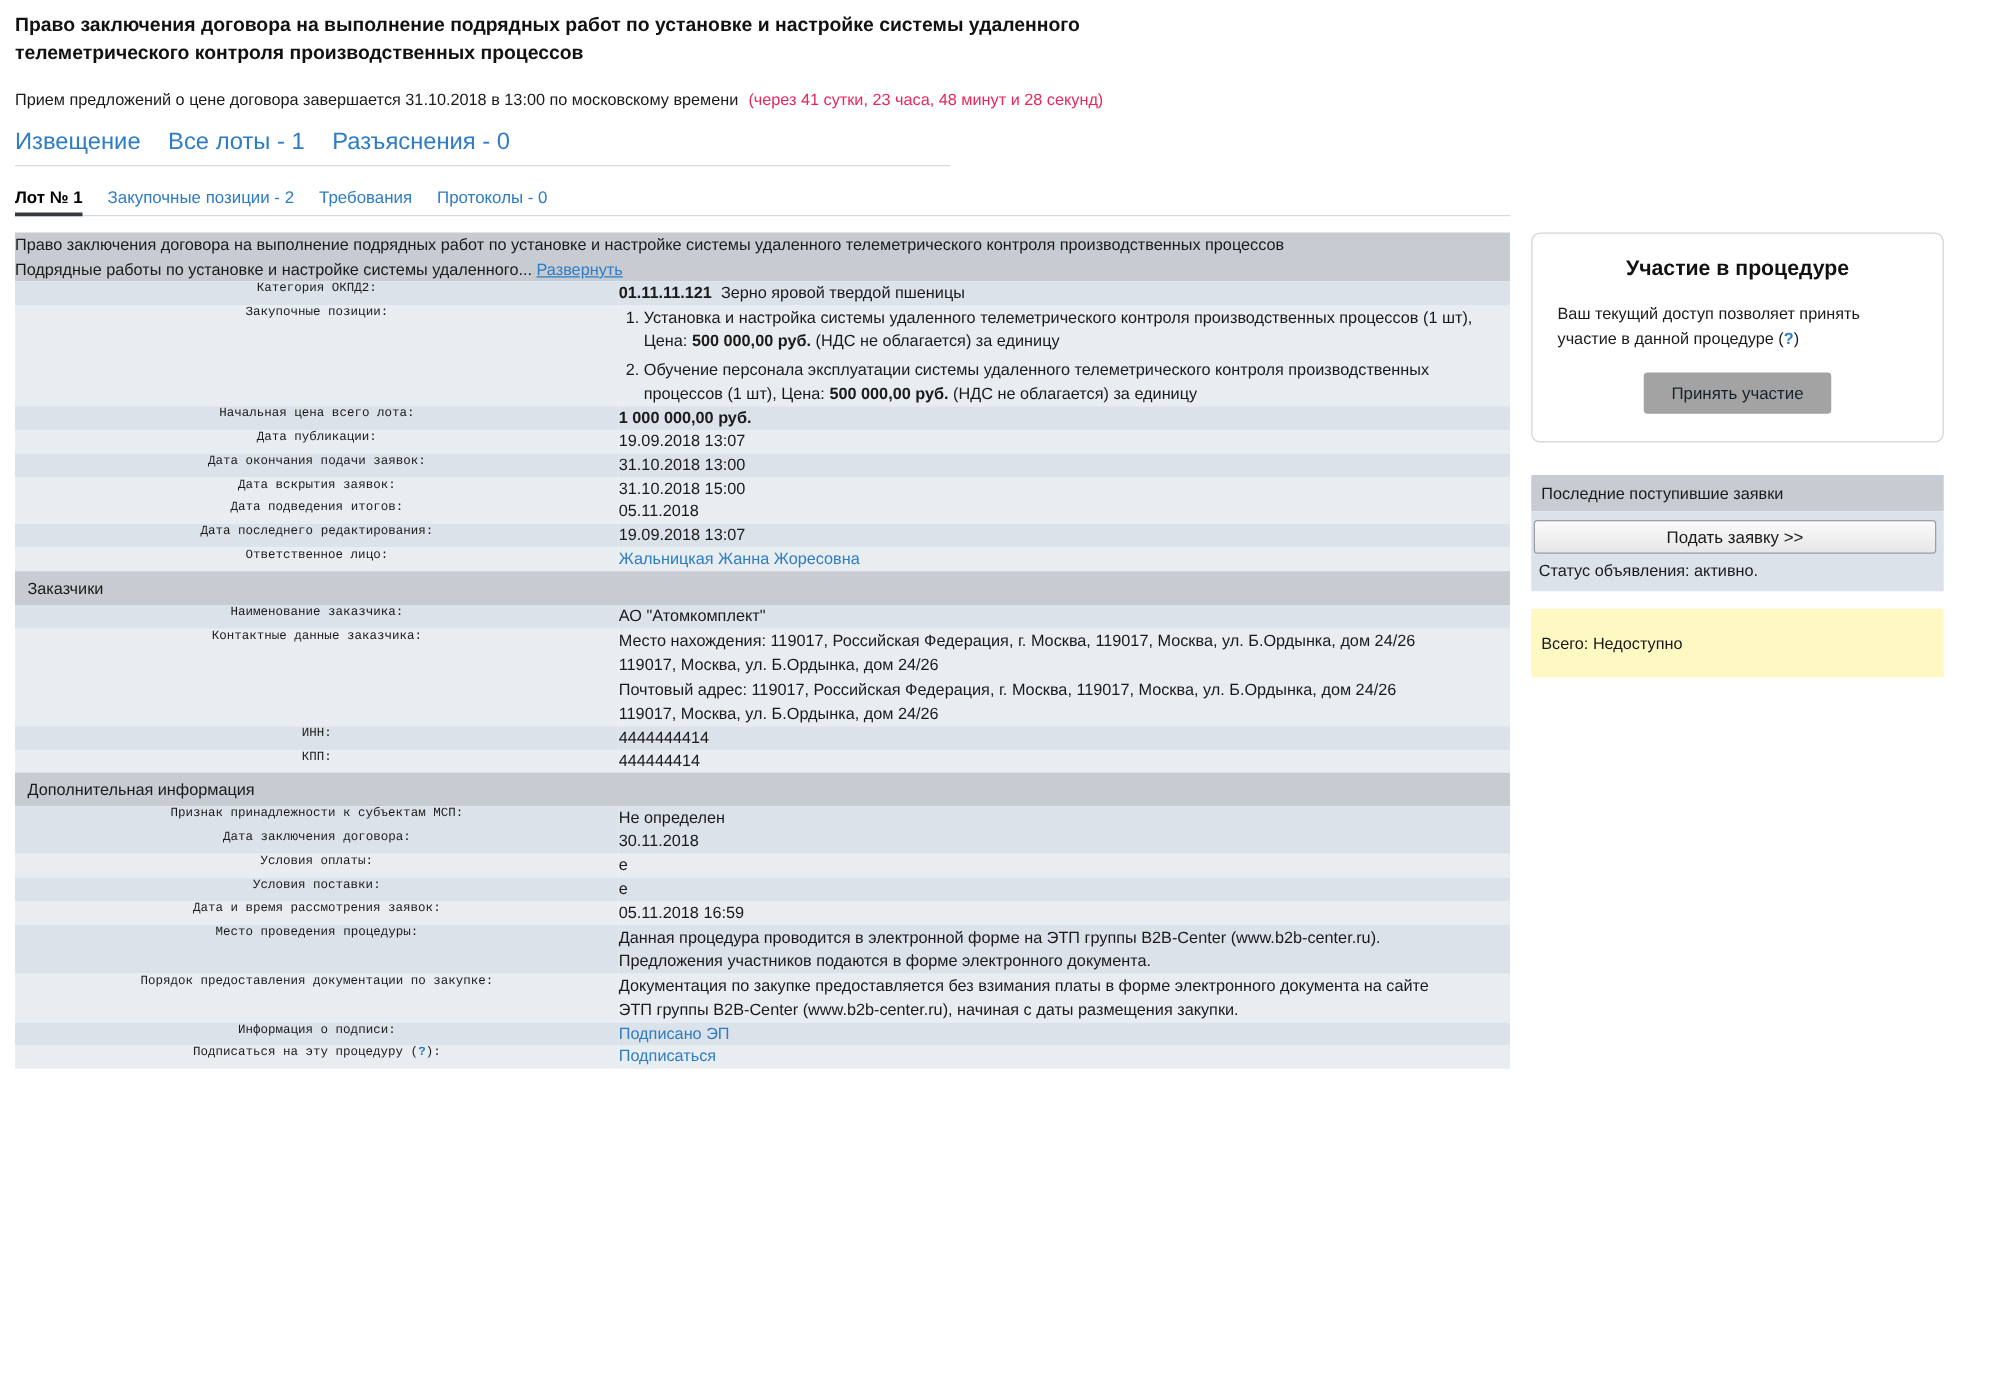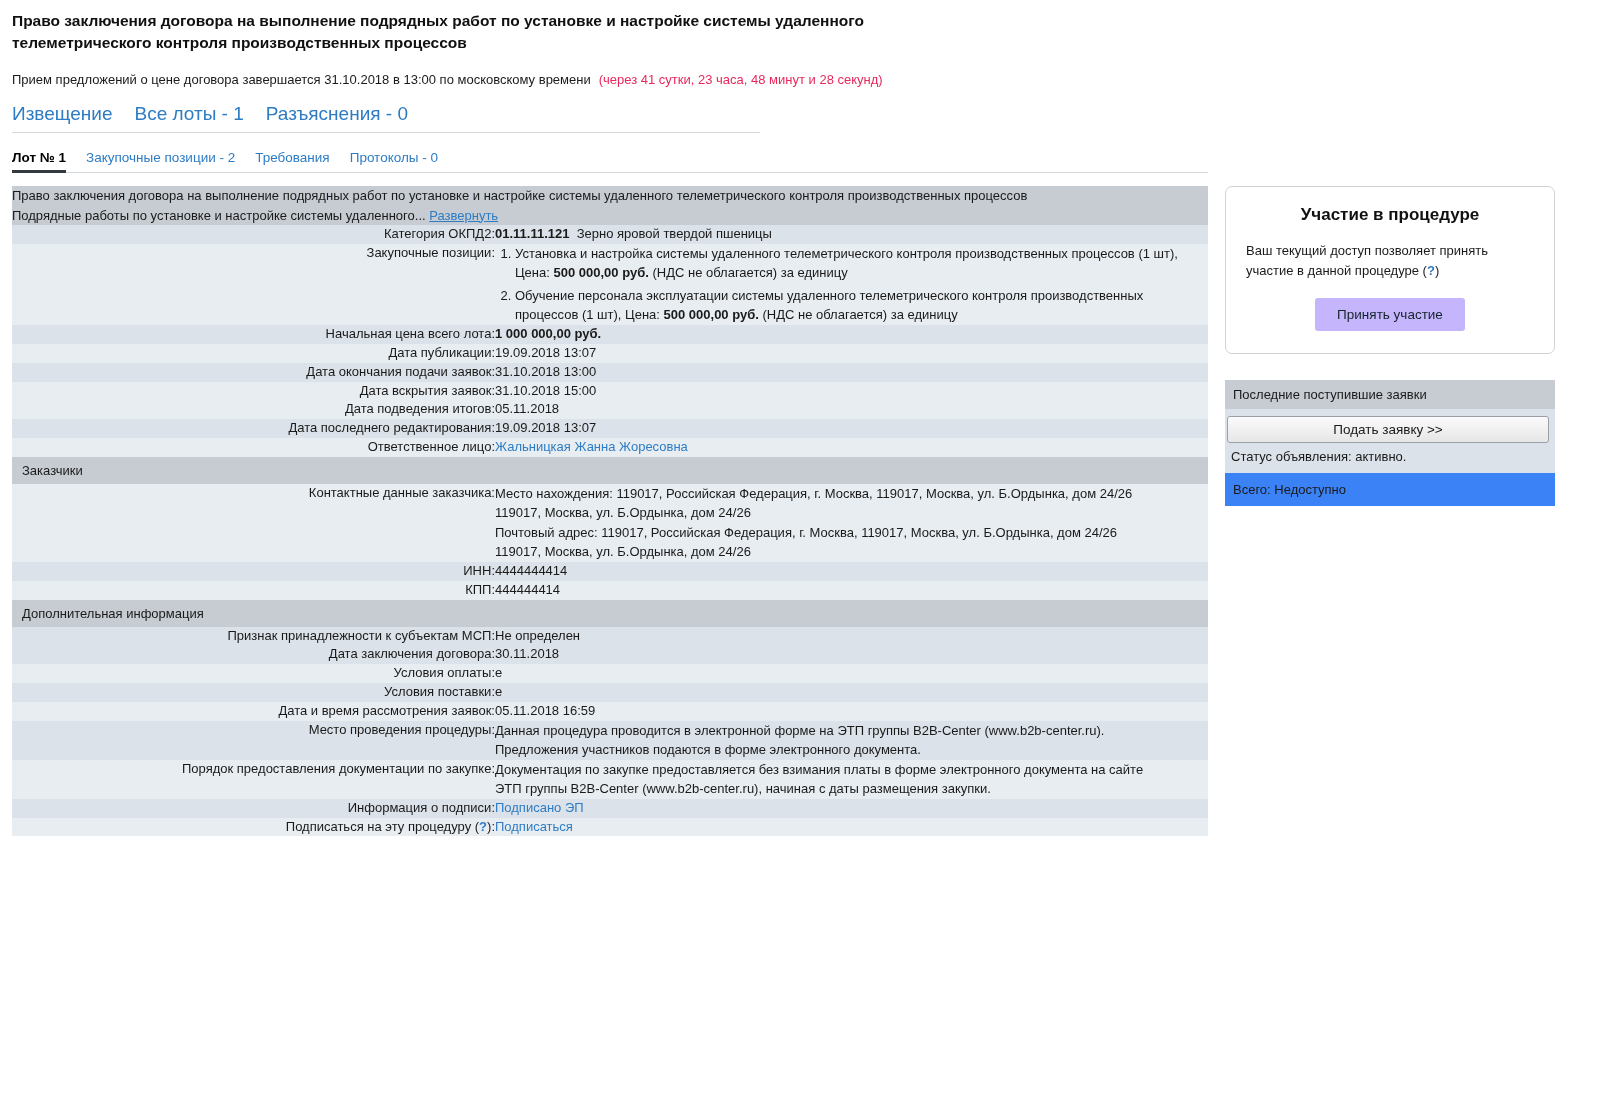--- a/index.html
+++ b/index.html
@@ -116,26 +116,27 @@
   }
   .info-table td {
     padding: 0;
     vertical-align: top;
   }
   .row-odd  td { background: #e8edf1; }
   .row-even td { background: #dce2e9; }
 
   .lbl {
     width: 483px;
-    text-align: right;
+    text-align: center;
     padding: 6px 0 6px 8px;
-    font-size: 13px;
+    font-size: 10px;
     color: #1a1a1a;
     line-height: 1.45;
     box-sizing: border-box;
+    font-family: Liberation Mono, monospace;
   }
   .val {
     padding: 6px 10px 6px 8px;
     font-size: 13px;
     color: #1a1a1a;
     line-height: 1.45;
     box-sizing: border-box;
   }
   .val b { font-weight: bold; }
 
@@ -185,21 +186,21 @@
   .part-text {
     font-size: 13px;
     line-height: 1.5;
     text-align: left;
     color: #1a1a1a;
     margin-bottom: 18px;
   }
   .qmark { color: #2d7cc4; font-weight: bold; cursor: pointer; }
   .part-btn {
     display: inline-block;
-    background: #c4b5fd;
+    background: #a3a3a3;
     color: #15232c;
     border: none;
     border-radius: 3px;
     font-size: 13.5px;
     font-family: inherit;
     padding: 9px 22px;
     cursor: pointer;
   }
 
   
@@ -228,24 +229,24 @@
     font-size: 13.5px;
     color: #1a1a1a;
     padding: 5px 0;
     cursor: pointer;
   }
   .bids-status {
     padding: 6px 4px 2px 4px;
     font-size: 13px;
   }
   .bids-total {
-    background: #3b82f6;
-    padding: 9px 8px;
-    font-size: 13px;
-    margin-top: 0;
+    background: #fef9c3;
+    padding: 20px 8px;
+    font-size: 13px;
+    margin-top: 14px;
   }
 </style>
 </head>
 <body>
 
 <div class="page">
 
   <h1 class="proc-title">Право заключения договора на выполнение подрядных работ по установке и настройке системы удаленного телеметрического контроля производственных процессов</h1>
 
   <div class="deadline-line">
@@ -331,20 +332,24 @@
 
           <tr class="row-odd">
             <td class="lbl">Ответственное лицо:</td>
             <td class="val"><a>Жальницкая Жанна Жоресовна</a></td>
           </tr>
 
           <tr class="section-head">
             <td colspan="2">Заказчики</td>
           </tr>
 
+          <tr class="row-even">
+            <td class="lbl">Наименование заказчика:</td>
+            <td class="val">АО "Атомкомплект"</td>
+          </tr>
 
           <tr class="row-odd">
             <td class="lbl">Контактные данные заказчика:</td>
             <td class="val multi-line">
               <div>Место нахождения: 119017, Российская Федерация, г. Москва, 119017, Москва, ул. Б.Ордынка, дом 24/26</div>
               <div>119017, Москва, ул. Б.Ордынка, дом 24/26</div>
               <div>Почтовый адрес: 119017, Российская Федерация, г. Москва, 119017, Москва, ул. Б.Ордынка, дом 24/26</div>
               <div>119017, Москва, ул. Б.Ордынка, дом 24/26</div>
             </td>
           </tr>

